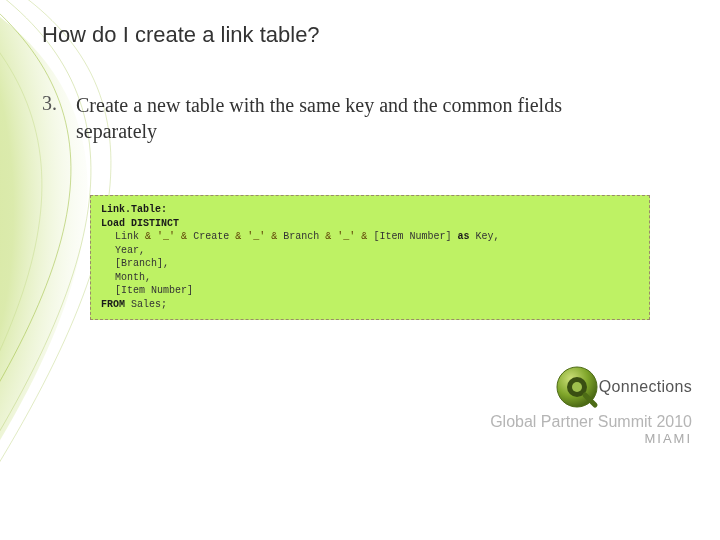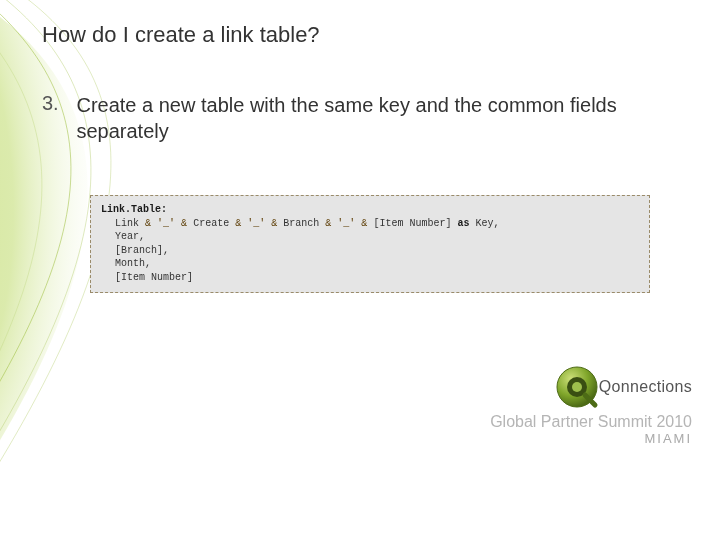--- a/index.html
+++ b/index.html
@@ -33,20 +33,21 @@
     top: 22px;
     font-size: 22px;
     color: #333;
     font-weight: 400;
   }
   .step {
     position: absolute;
     left: 42px;
     top: 92px;
     right: 40px;
+    font-family: Liberation Serif, serif;
   }
   .step-number {
     display: inline-block;
     vertical-align: top;
     width: 30px;
     font-size: 20px;
     color: #555;
   }
   .step-text {
     display: inline-block;
@@ -55,21 +56,21 @@
     font-size: 20px;
     color: #333;
     line-height: 1.3;
   }
   .code-box {
     position: absolute;
     left: 90px;
     top: 195px;
     width: 560px;
     border: 1px dashed #9a8b6a;
-    background: #e5e5e5;
+    background: #bef264;
     padding: 7px 10px 8px 10px;
     font-family: "Courier New", monospace;
     font-size: 10px;
     line-height: 1.35;
     color: #333;
     box-sizing: border-box;
   }
   .code-box .kw { font-weight: bold; color: #1a1a1a; }
   .code-box .literal { color: #5a3a00; }
   .code-indent { padding-left: 14px; display: block; }
@@ -132,20 +133,21 @@
 
   <div class="title">How do I create a link table?</div>
 
   <div class="step">
     <span class="step-number">3.</span>
     <span class="step-text">Create a new table with the same key and the common fields separately</span>
   </div>
 
   <div class="code-box">
     <div><span class="kw">Link.Table:</span></div>
+    <div><span class="kw">Load DISTINCT</span></div>
     <span class="code-indent">
       <span>Link</span>
       <span class="literal">&amp;</span>
       <span class="literal">'_'</span>
       <span class="literal">&amp;</span>
       <span>Create</span>
       <span class="literal">&amp;</span>
       <span class="literal">'_'</span>
       <span class="literal">&amp;</span>
       <span>Branch</span>
@@ -153,20 +155,21 @@
       <span class="literal">'_'</span>
       <span class="literal">&amp;</span>
       <span>[Item Number]</span>
       <span class="kw">as</span>
       <span>Key,</span>
     </span>
     <span class="code-indent">Year,</span>
     <span class="code-indent">[Branch],</span>
     <span class="code-indent">Month,</span>
     <span class="code-indent">[Item Number]</span>
+    <div><span class="kw">FROM</span><span> Sales;</span></div>
   </div>
 
   <div class="footer">
     <div class="brand-row">
       <span class="logo">
         <svg viewBox="0 0 44 44">
           <defs>
             <radialGradient id="lg" cx="35%" cy="30%" r="70%">
               <stop offset="0%" stop-color="#cde07a"></stop>
               <stop offset="60%" stop-color="#7fa52a"></stop>

